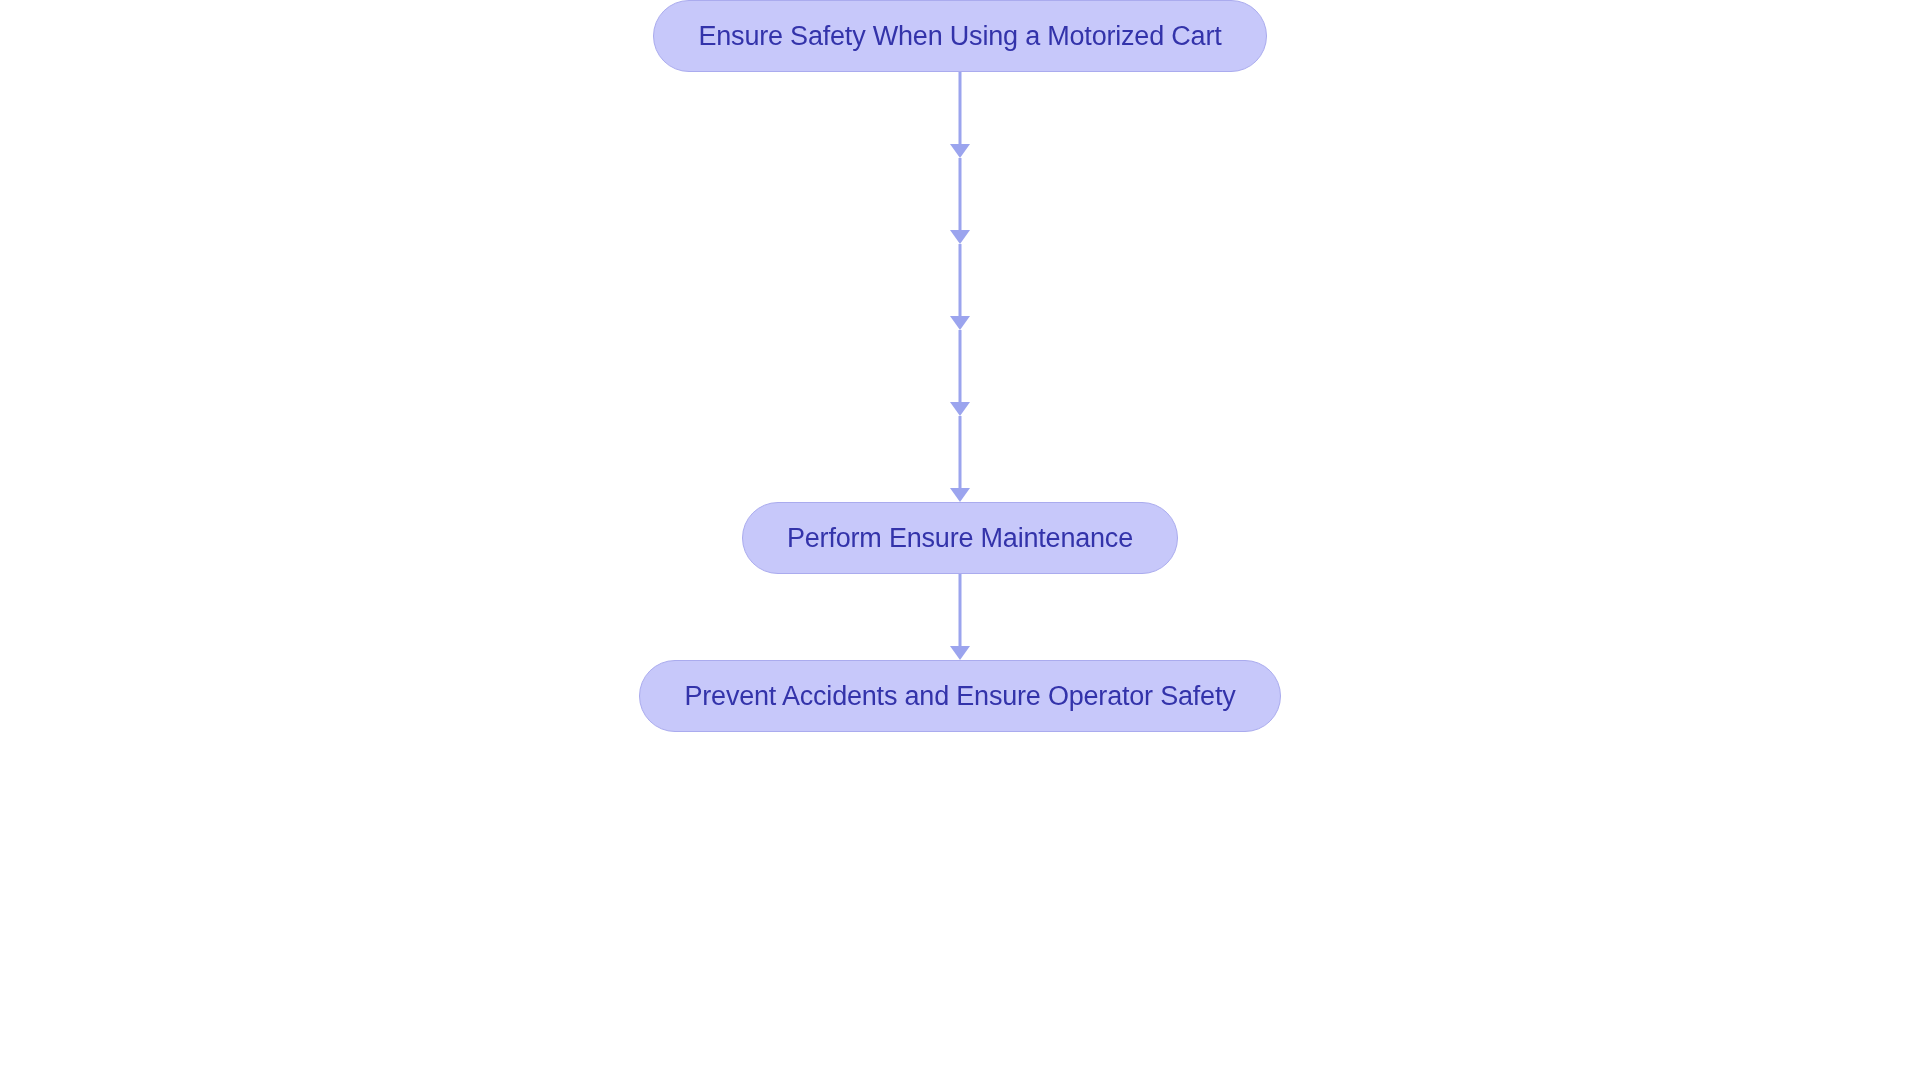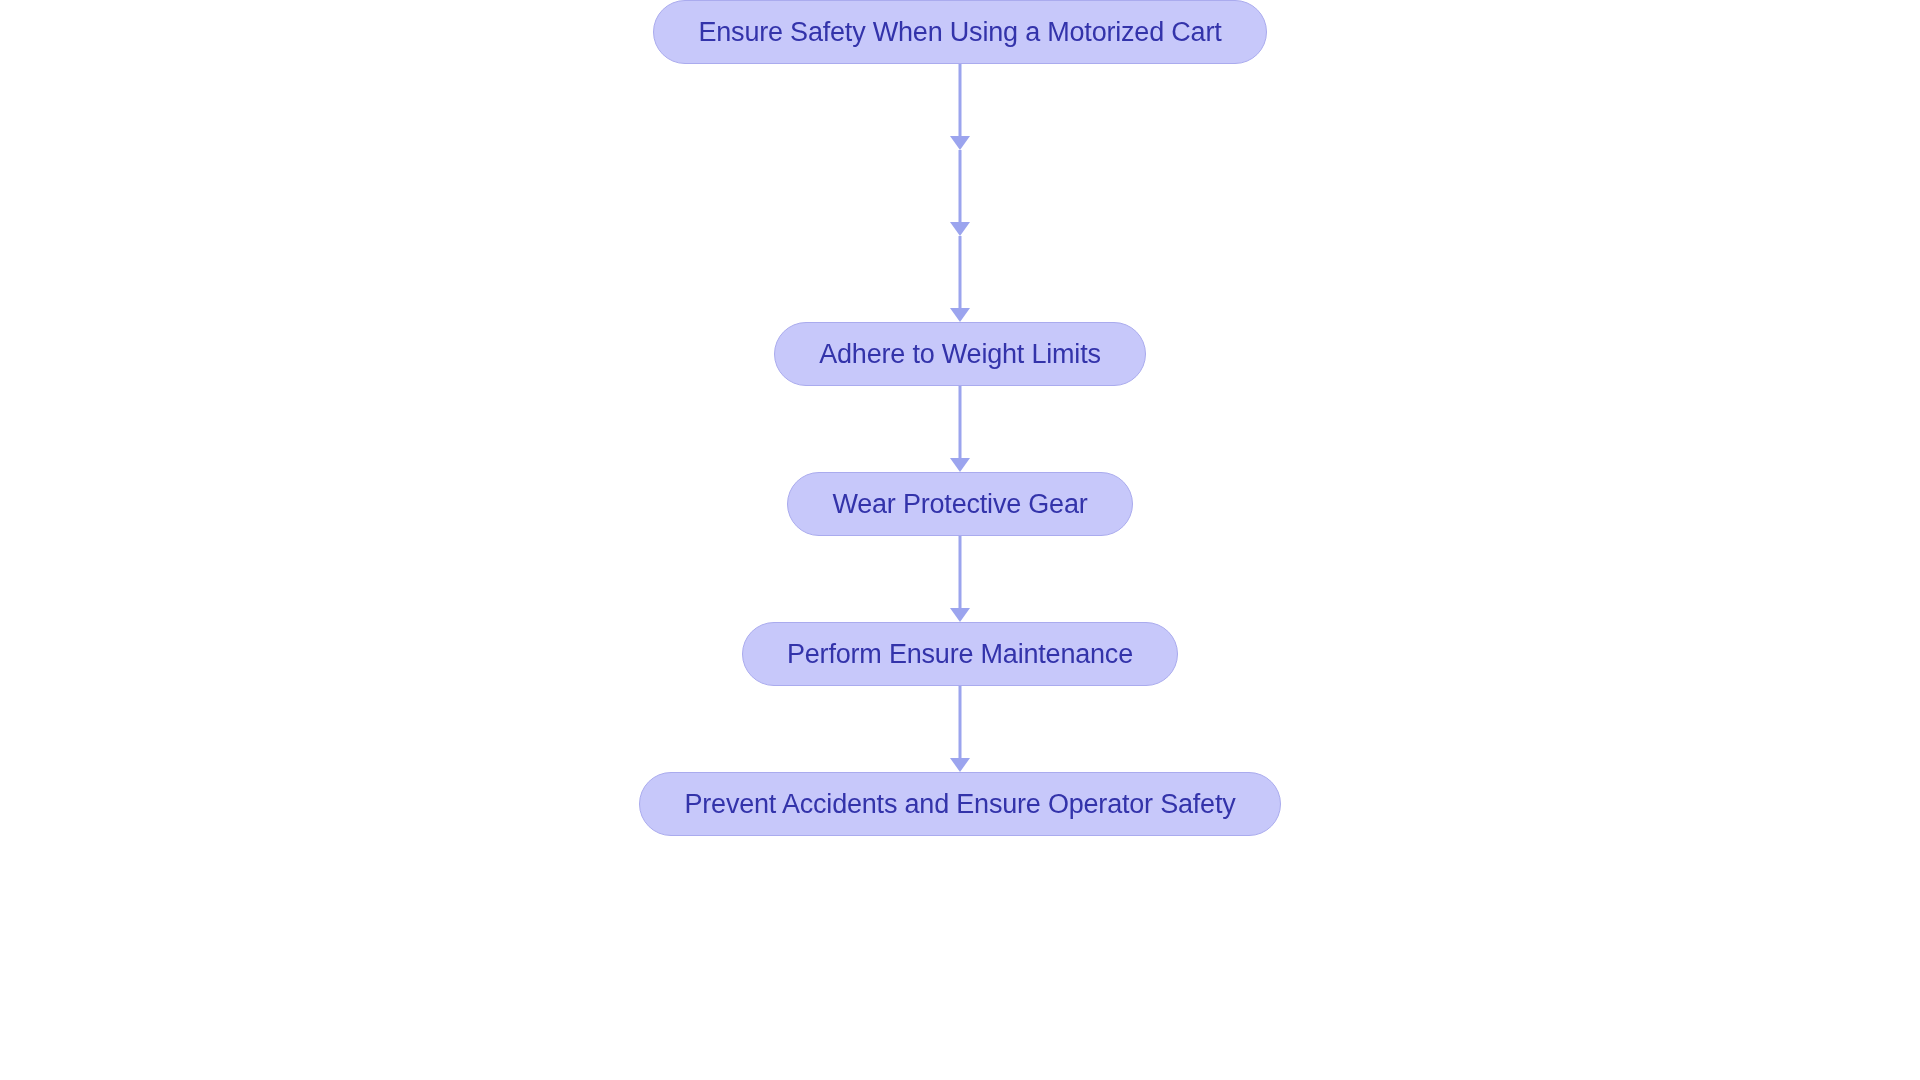--- a/index.html
+++ b/index.html
@@ -25,21 +25,21 @@
 
   .node-row {
     display: flex;
     justify-content: center;
     align-items: center;
     width: 100%;
   }
 
   .node {
     box-sizing: border-box;
-    height: 64px;
+    height: 72px;
     border-radius: 40px;
     background: #c7c8fa;
     border: 1.5px solid #aaabee;
     display: flex;
     align-items: center;
     justify-content: center;
     padding: 0 44px;
     white-space: nowrap;
   }
 
@@ -102,36 +102,26 @@
     <div class="stem"></div>
     <div class="arrowhead"></div>
   </div>
 
 
   <div class="connector">
     <div class="stem"></div>
     <div class="arrowhead"></div>
   </div>
 
-  <div class="node-row">
-    <div class="node">
-      <span class="node-label">Adhere to Weight Limits</span>
-    </div>
-  </div>
 
   <div class="connector">
     <div class="stem"></div>
     <div class="arrowhead"></div>
   </div>
 
-  <div class="node-row">
-    <div class="node">
-      <span class="node-label">Wear Protective Gear</span>
-    </div>
-  </div>
 
   <div class="connector">
     <div class="stem"></div>
     <div class="arrowhead"></div>
   </div>
 
   <div class="node-row">
     <div class="node">
       <span class="node-label">Perform Ensure Maintenance</span>
     </div>

